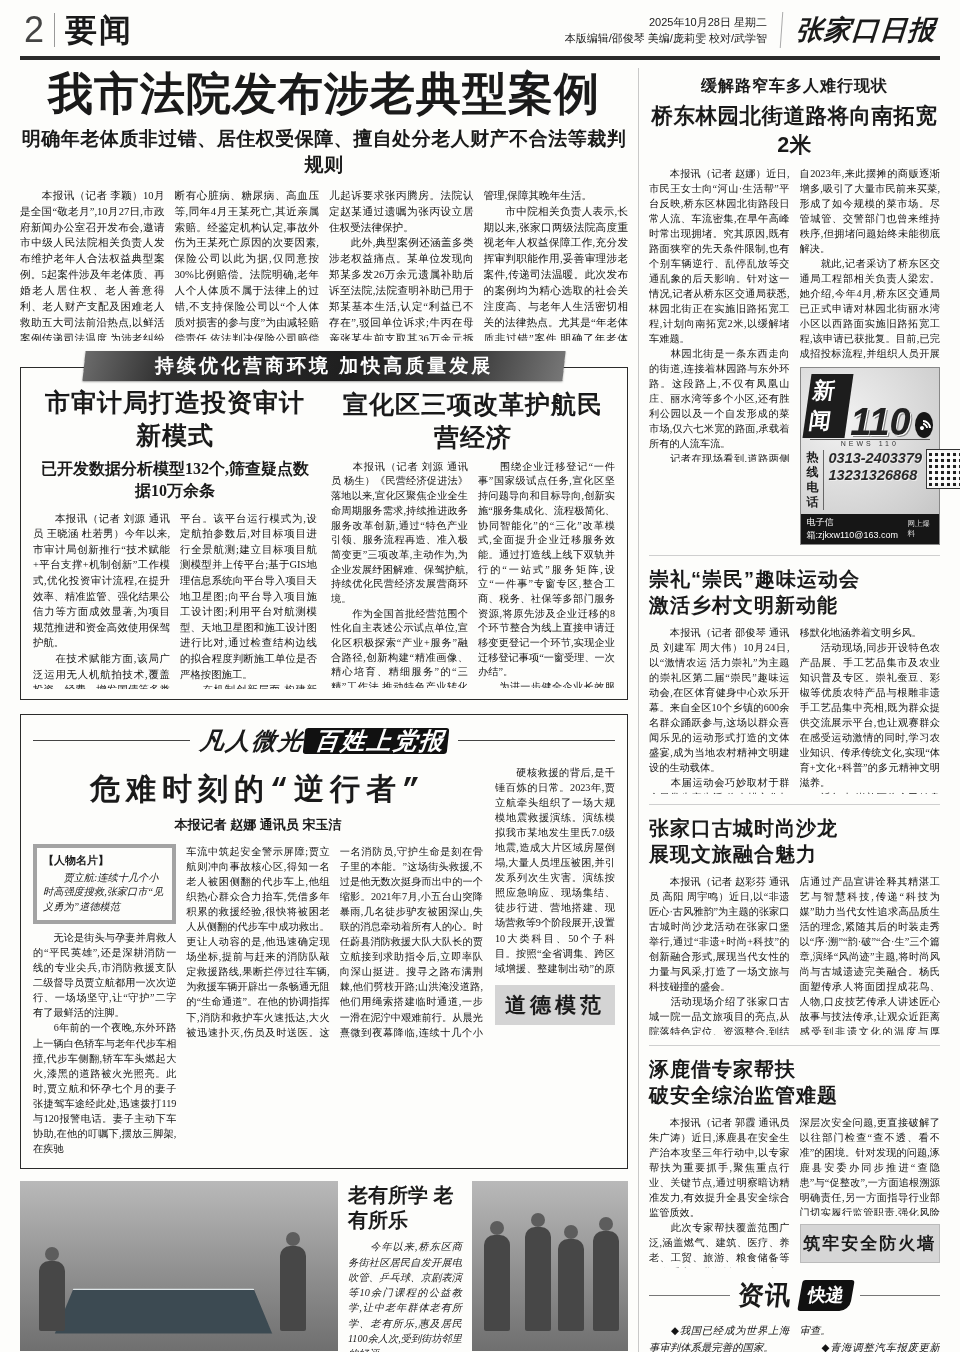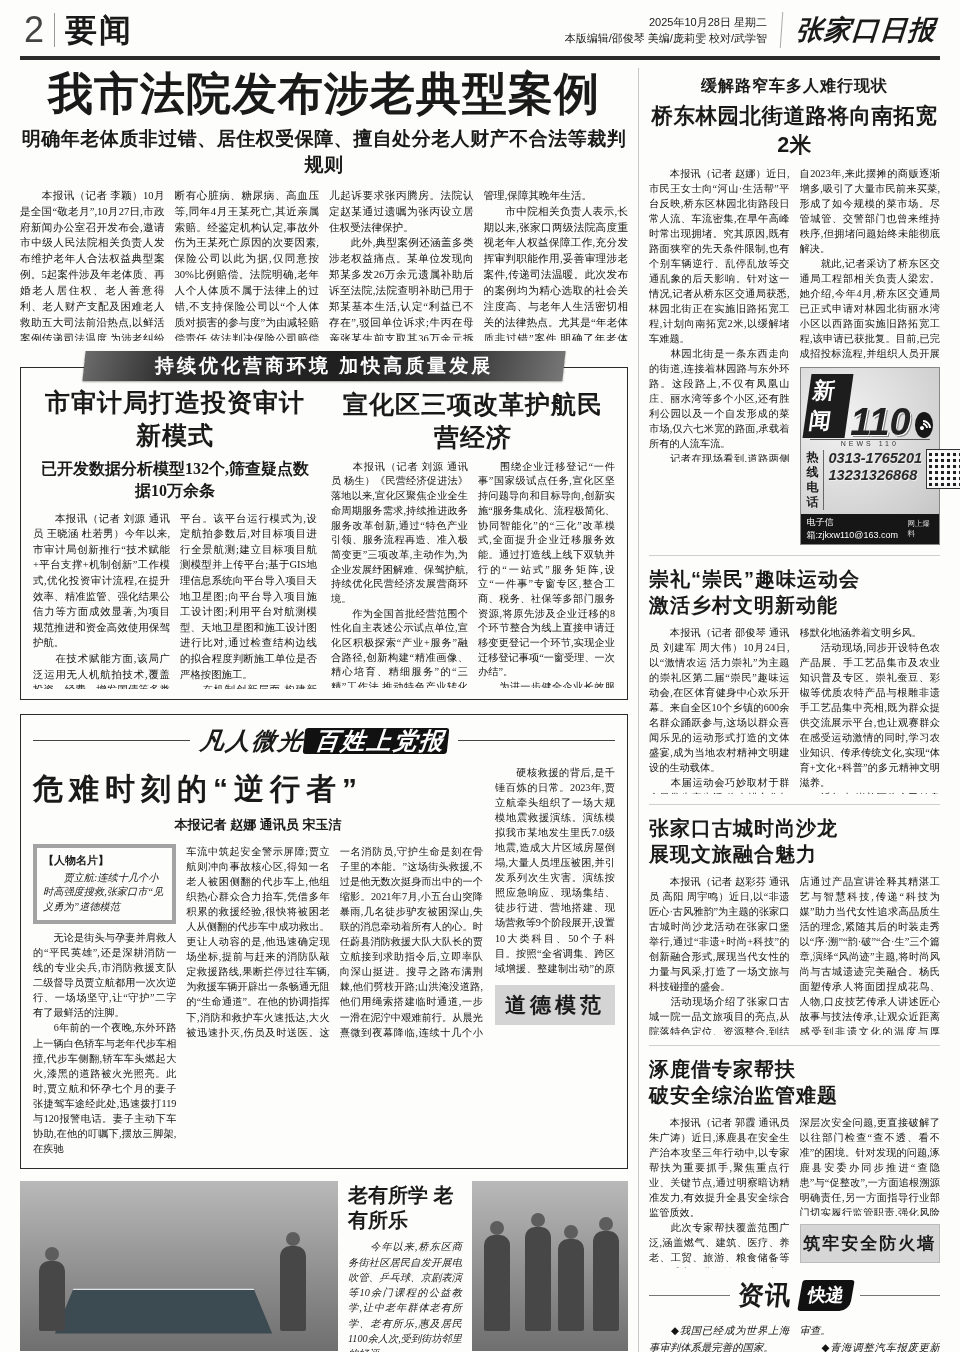--- a/index.html
+++ b/index.html
@@ -52,21 +52,21 @@
   .xuanhua .col { height:228px; font-size:10.2px; line-height:1.44; }
 
   
   .hero { margin-top:14px; padding:10px 12px 12px 12px; }
   .hero-head { display:flex; align-items:center; gap:10px; margin-bottom:8px; }
   .hero-head .hline { flex:1; height:1px; background:#444; }
   .callig { font-size:24px; font-weight:900; font-style:italic; letter-spacing:2px; transform:skewX(-6deg); white-space:nowrap; }
   .callig b { background:#111; color:#fff; padding:0 3px; border-radius:3px; }
   .hero-body { display:flex; gap:12px; }
   .hero-left { width:450px; }
-  .hero-left h3 { font-family:Liberation Sans, sans-serif; font-size:30px; font-weight:900; letter-spacing:6px; margin:4px 0 6px 0; }
+  .hero-left h3 { font-family:Liberation Mono, monospace; font-size:30px; font-weight:900; text-align:center; letter-spacing:6px; margin:4px 0 6px 0; }
   .byline { text-align:center; font-family:"Liberation Sans",sans-serif; font-size:13px; font-weight:700; margin-bottom:10px; }
   .hero .col { height:196px; font-size:10.2px; line-height:1.48; }
   .colwrap { display:flex; flex-direction:column; }
   .card { border:4px solid #a3a3a3; padding:5px 6px; margin-bottom:6px; }
   .card-t { text-align:left; font-weight:900; font-size:11px; font-family:"Liberation Sans",sans-serif; margin-bottom:3px; }
   .card-b { font-size:10.2px; font-style:italic; line-height:1.45; }
   .colwrap .col { flex:1; height:auto; }
   .hero-right { flex:1; display:flex; flex-direction:column; }
   .hero-right .col { height:212px; }
   .badge-gray { background:#d4d4d4; font-family:"Liberation Sans",sans-serif; font-weight:900; font-size:21px; letter-spacing:4px; text-align:center; padding:6px 0; margin-top:8px; }
@@ -276,21 +276,21 @@
                     <i></i>
                   </span>
               </div>
               <div class="n110-sub">NEWS 110</div>
               <div class="n110-mid">
                 <div class="n110-label">
                   <span>热线</span>
                     <span>电话</span>
                 </div>
                 <div class="n110-phones">
-                  <div>0313-1765201</div>
+                  <div>0313-2403379</div>
                   <div>13231326868</div>
                 </div>
                 <div class="qr"></div>
               </div>
               <div class="n110-bottom">
                 <span>电子信箱:zjkxw110@163.com</span>
                 <span class="qr-label">网上爆料</span>
               </div>
             </div>
           </div>

